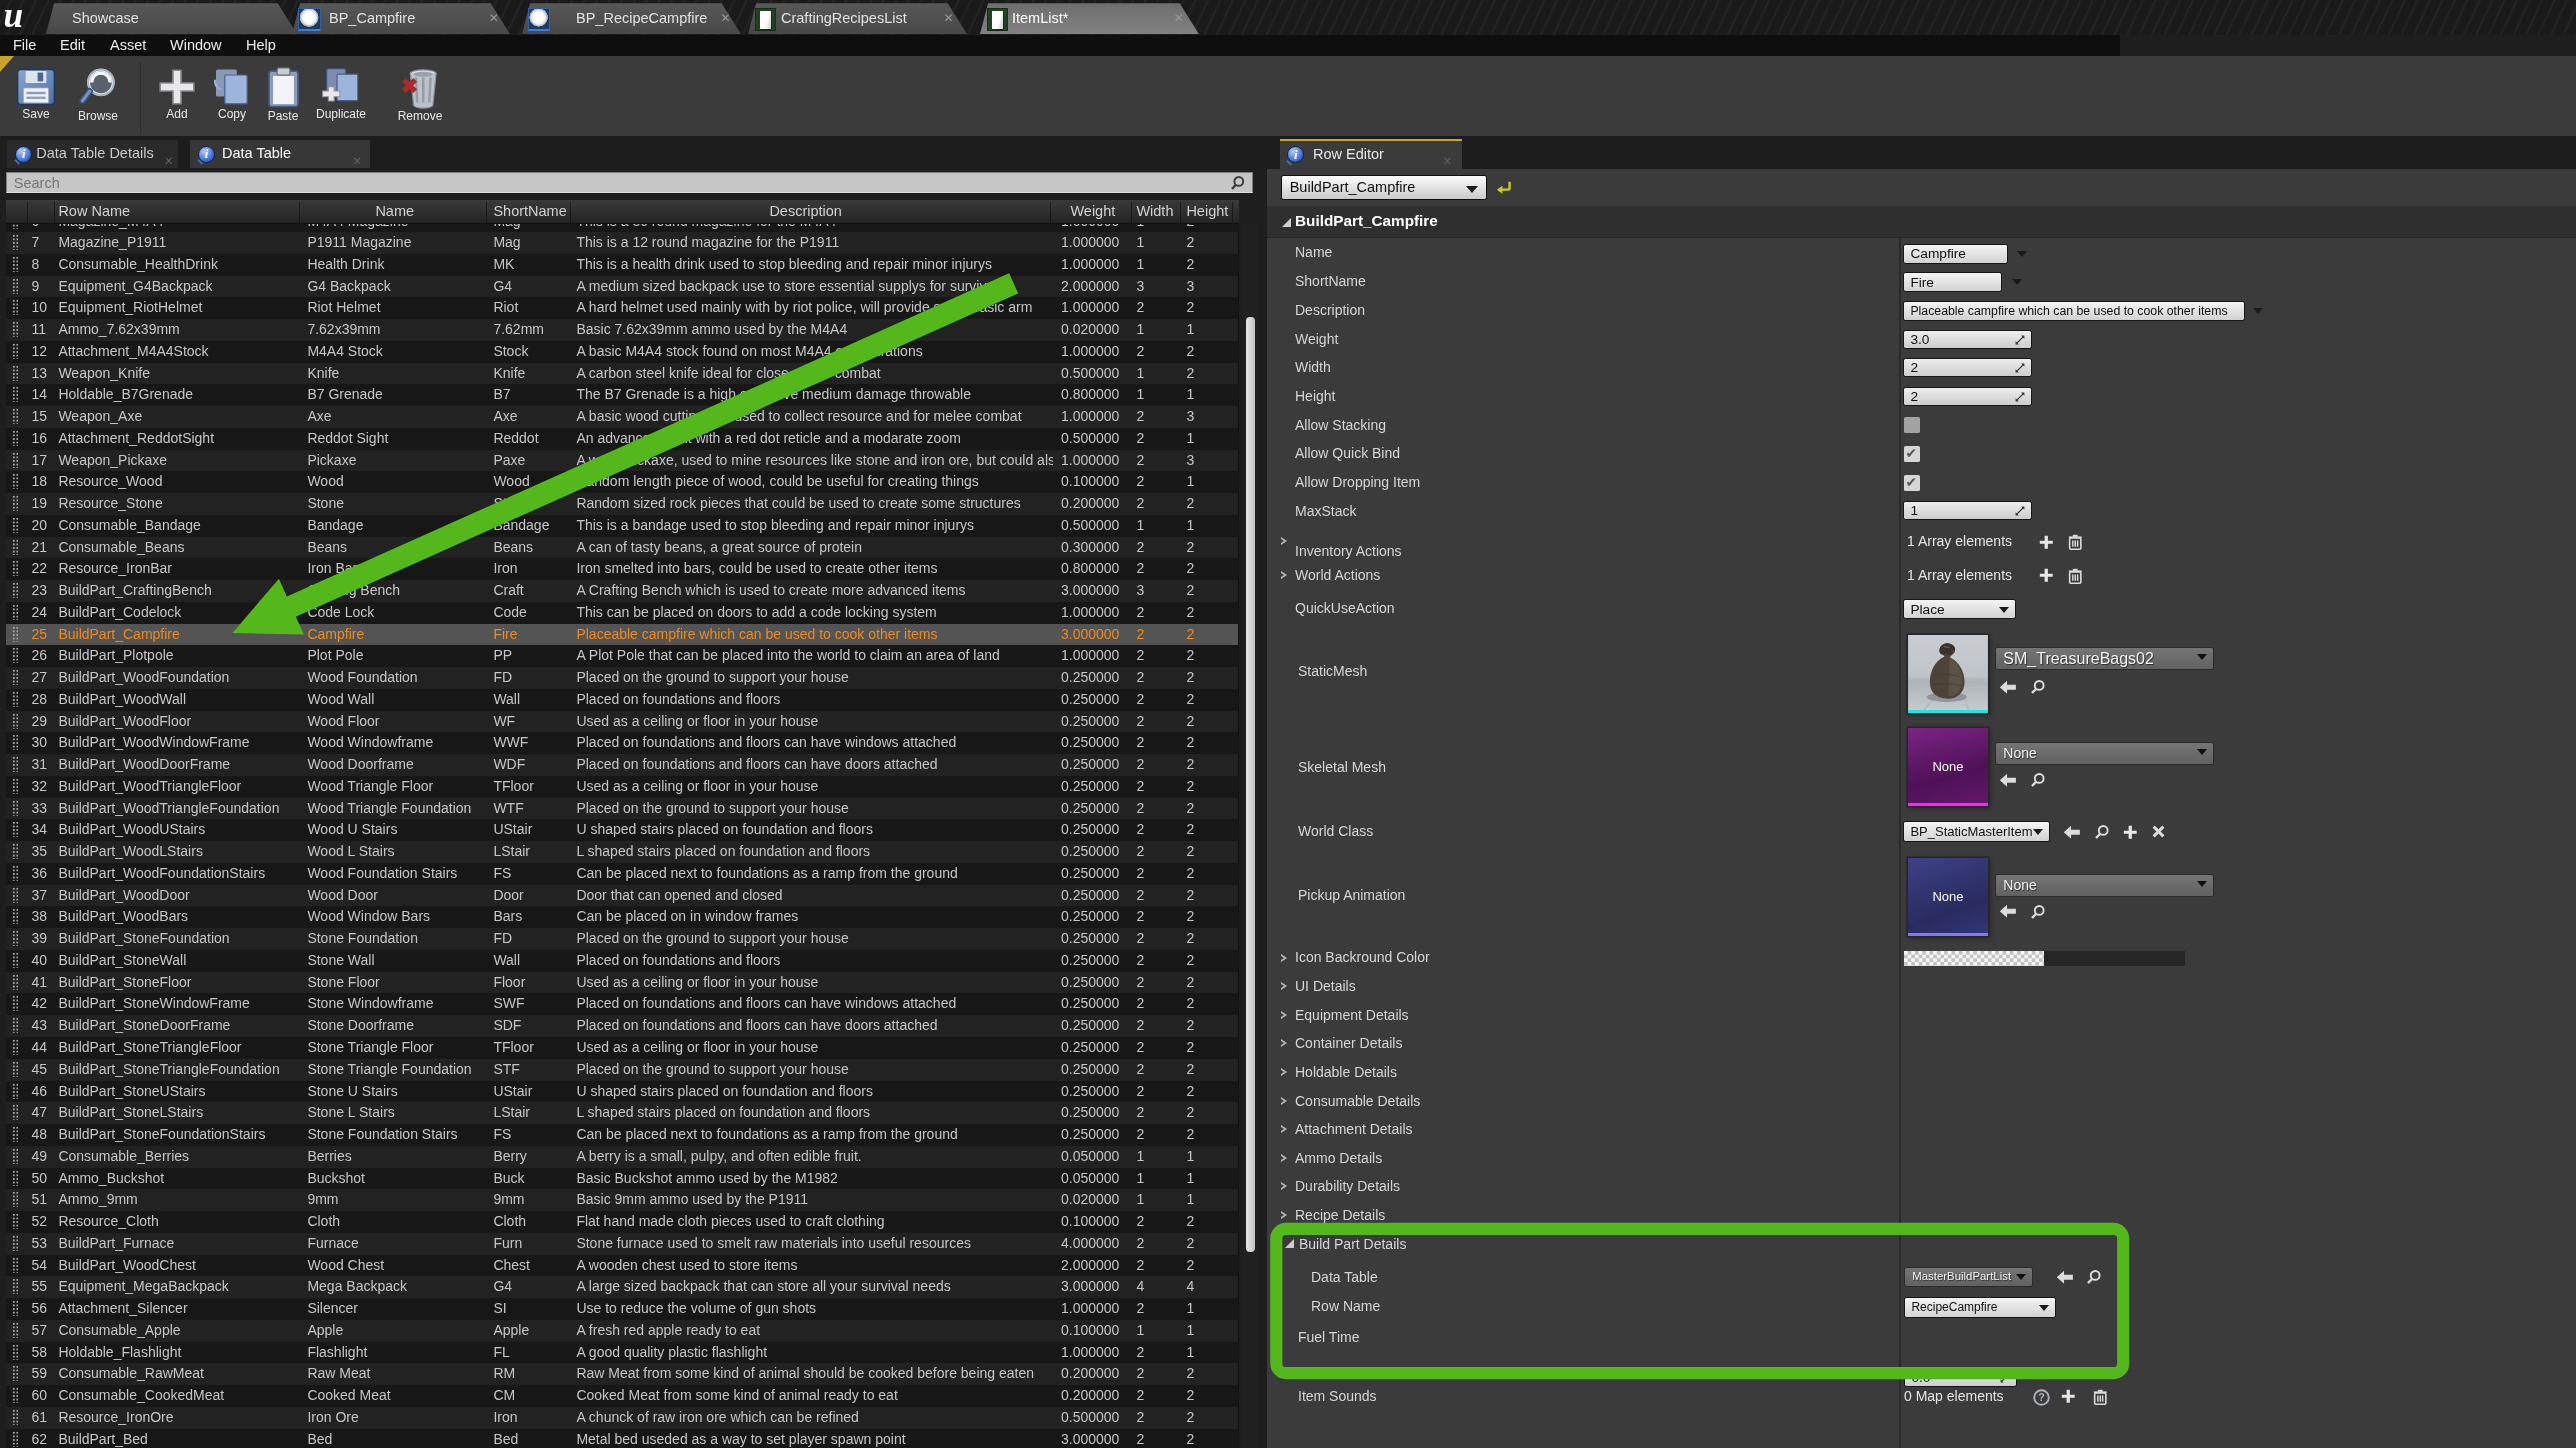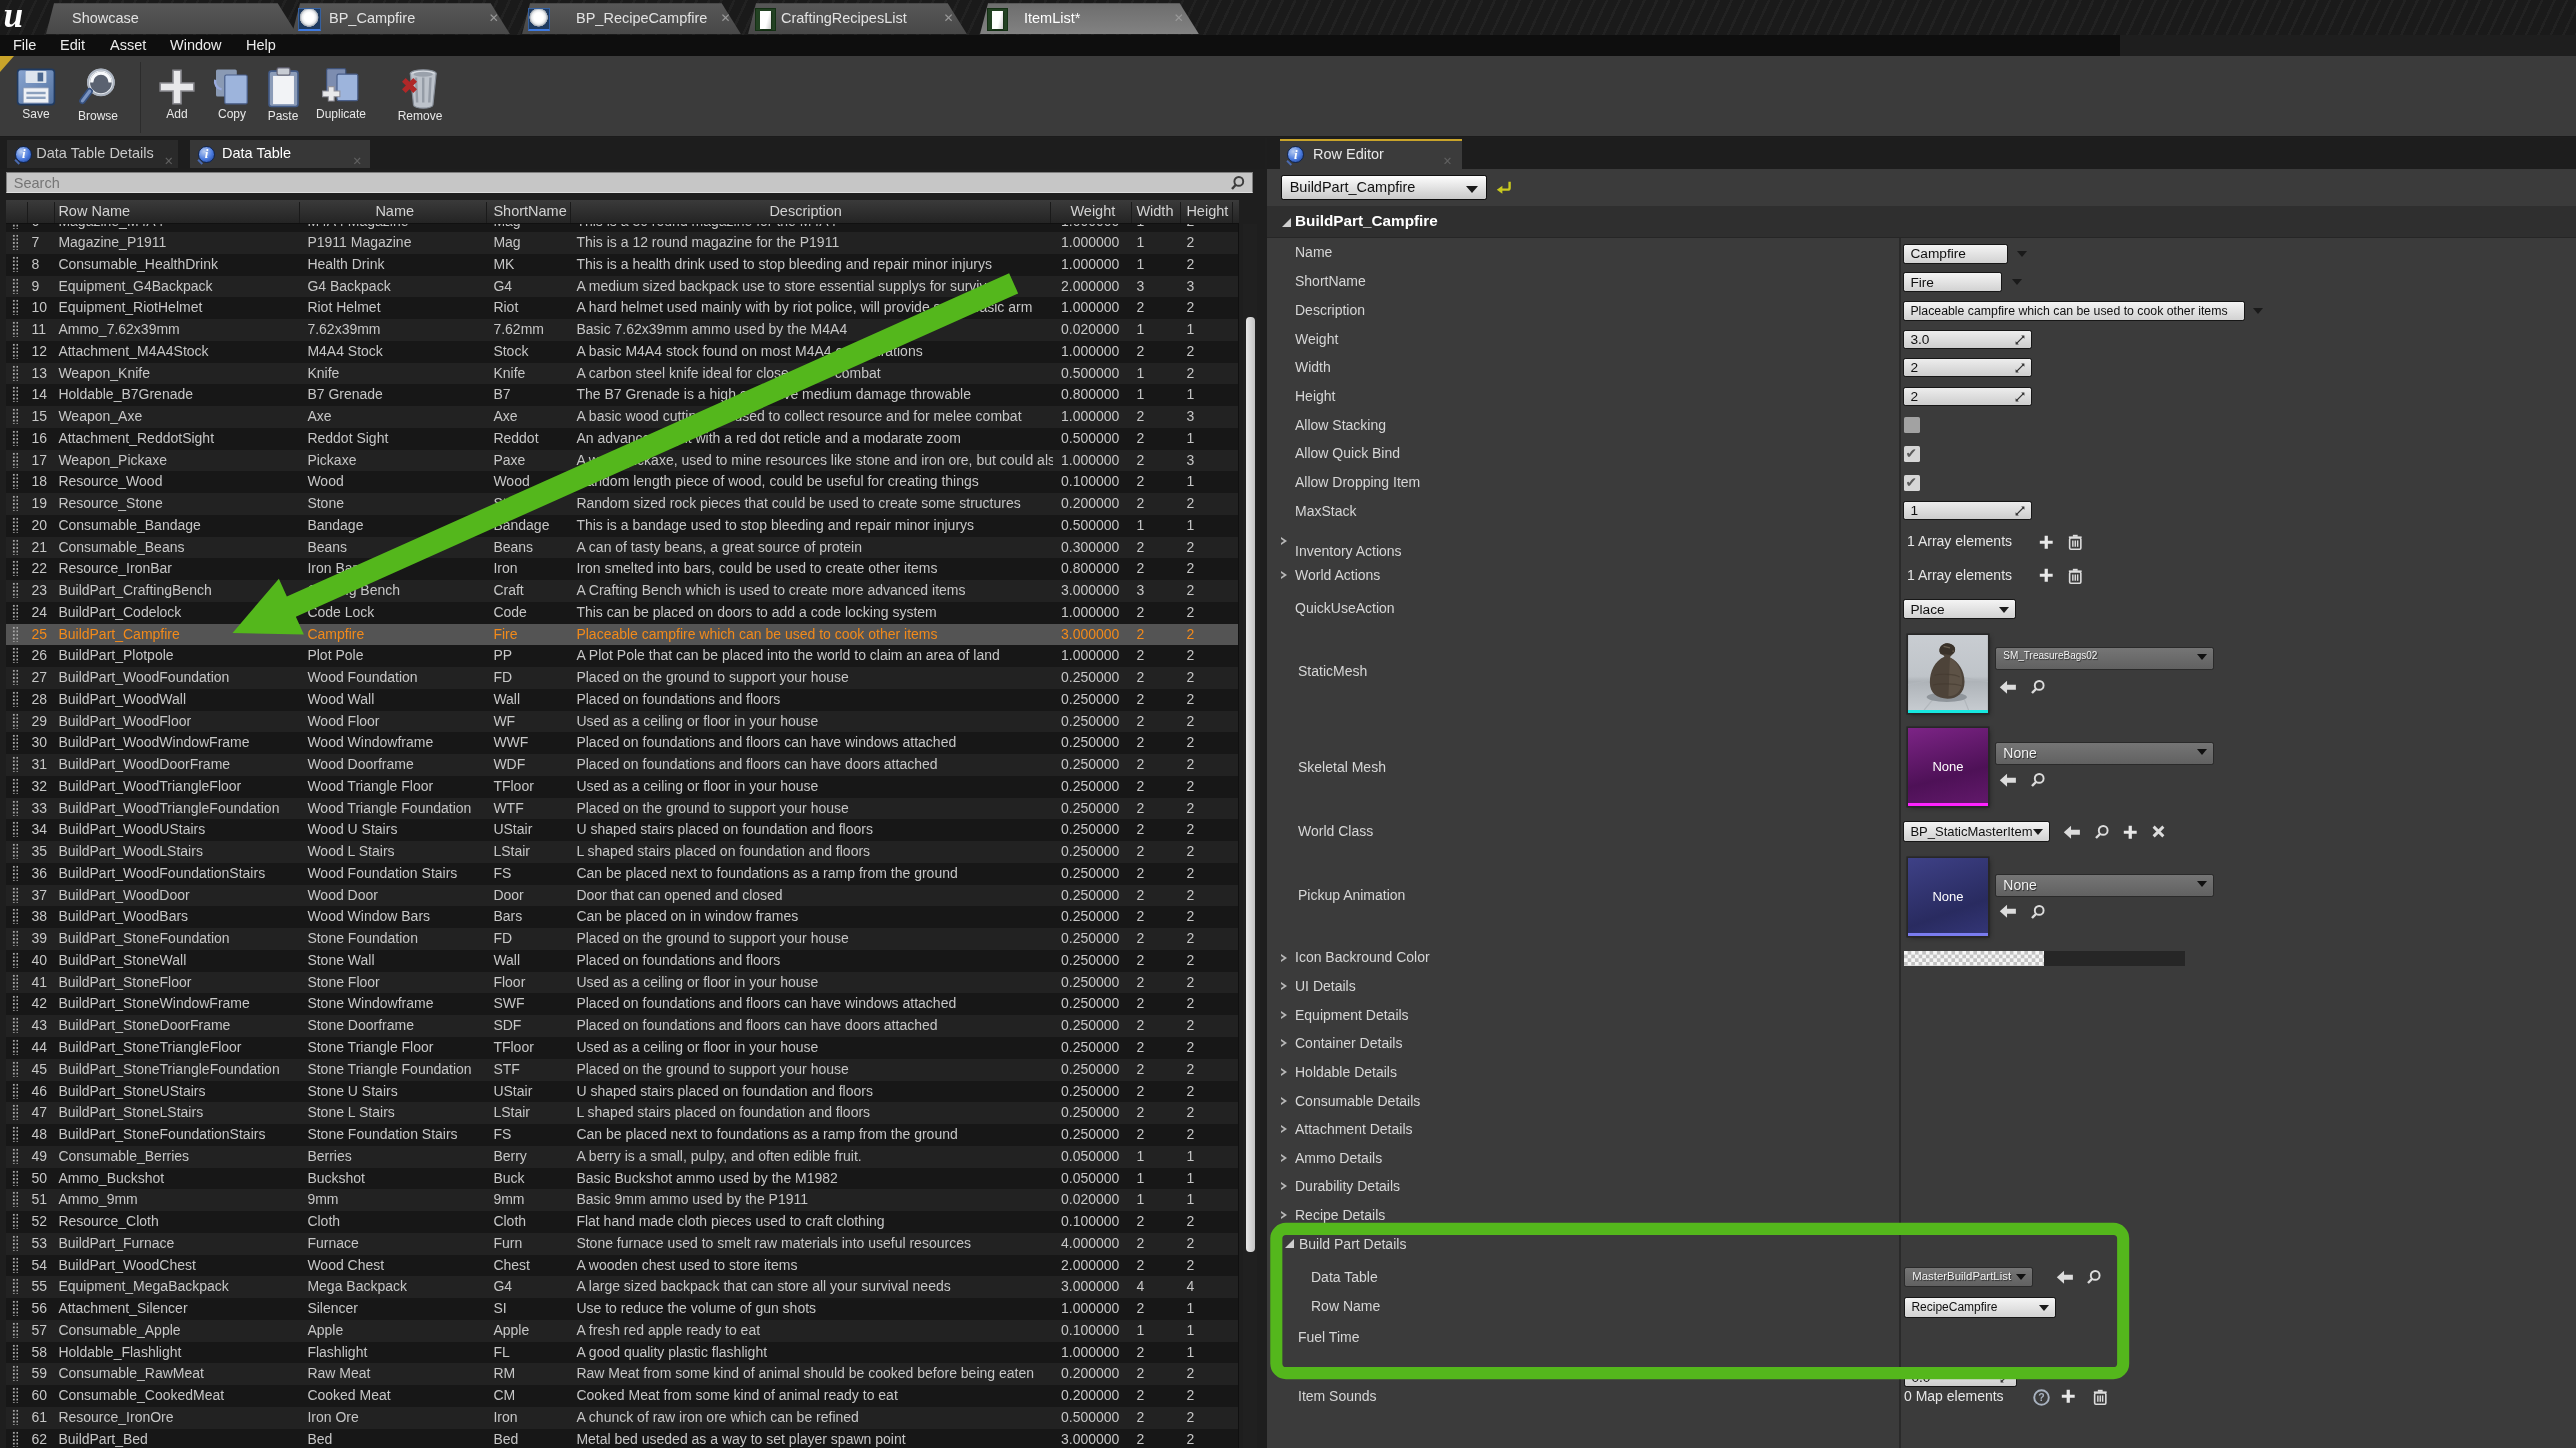--- a/index.html
+++ b/index.html
@@ -126,21 +126,21 @@
       </div>
   <div class="mtab" style="left:748px;width:219px">
         <div class="bg"></div>
         <div class="dticon" style="left:7.3px"></div>
         <div class="lbl" style="margin-left:33px">CraftingRecipesList</div>
         <div class="tabx" style="right:12px">✕</div>
       </div>
   <div class="mtab fore" style="left:980px;width:219px">
         <div class="bg"></div>
         <div class="dticon" style="left:7.3px"></div>
-        <div class="lbl" style="margin-left:44px;color:#fff">ItemList*</div>
+        <div class="lbl" style="margin-left:32px;color:#fff">ItemList*</div>
         <div class="tabx" style="right:13.7px">✕</div>
       </div>
 </div>
 
 <div id="menubar" class="abs">
   <span style="left:13px">File</span>
       <span style="left:60px">Edit</span>
       <span style="left:110px">Asset</span>
       <span style="left:170px">Window</span>
       <span style="left:246px">Help</span>
@@ -1003,21 +1003,21 @@
             <path d="M0 62 L52 50 L99 58" stroke="#b2b7bc" stroke-width="1.5" fill="none"></path>
             <path d="M20 93 L55 50 M75 93 L58 50" stroke="#b2b7bc" stroke-width="1.5" fill="none"></path>
             <ellipse cx="48" cy="77" rx="25" ry="6" fill="#8f959b"></ellipse>
             <path d="M40 23 C36 16 44 8 52 11 C58 13 60 18 57 22 C55 25 52 26 52 28 C63 33 70 45 70 58 C70 72 61 79 49 79 C36 79 27 72 27 59 C27 45 33 32 45 27 C45 25 42 25 40 23 Z" fill="#4d4339"></path>
             <path d="M52 28 C62 34 67 45 67 57 C67 69 60 76 50 76 C51 60 51 42 52 28 Z" fill="#5d5246"></path>
             <path d="M40 23 C36 16 44 8 52 11 C58 13 60 18 57 22 C54 25 50 25 47 24 C44 24 42 24 40 23 Z" fill="#3a322a"></path>
             <path d="M44 14 l8 2 M57 20 l-2 0" stroke="#6a5f50" stroke-width="1.5"></path>
             <path d="M33 50 C38 48 58 48 64 52 M31 62 C38 60 58 60 66 63" stroke="#42392f" stroke-width="1.5" fill="none" opacity="0.6"></path>
           </svg>
 <div class="ubar" style="background:#17e8e0"></div></div>
-<div class="graybox" style="left:728px;top:409px;width:219px;height:22.6px;font-size:10px">
+<div class="graybox" style="left:728px;top:409px;width:219px;height:22.6px;font-size:16px">
           <span class="tx">SM_TreasureBags02</span>
           <div class="inarr" style="top:6.4px;border-top-color:#101010"></div>
         </div>
 <svg class="icw" style="left:732px;top:442px" width="17.7" height="14.5" viewBox="0 0 22 18">
           <path d="M10 1 L1 9 L10 17 L10 12 L21 12 L21 6 L10 6 Z" fill="#dcdcdc"></path>
         </svg>
 <svg class="icw" style="left:763px;top:441px" width="16" height="16" viewBox="0 0 20 20">
           <circle cx="11.5" cy="8" r="5.5" fill="none" stroke="#dcdcdc" stroke-width="2.4"></circle>
           <line x1="7.5" y1="12.5" x2="2.5" y2="17.5" stroke="#dcdcdc" stroke-width="3"></line>
         </svg>

